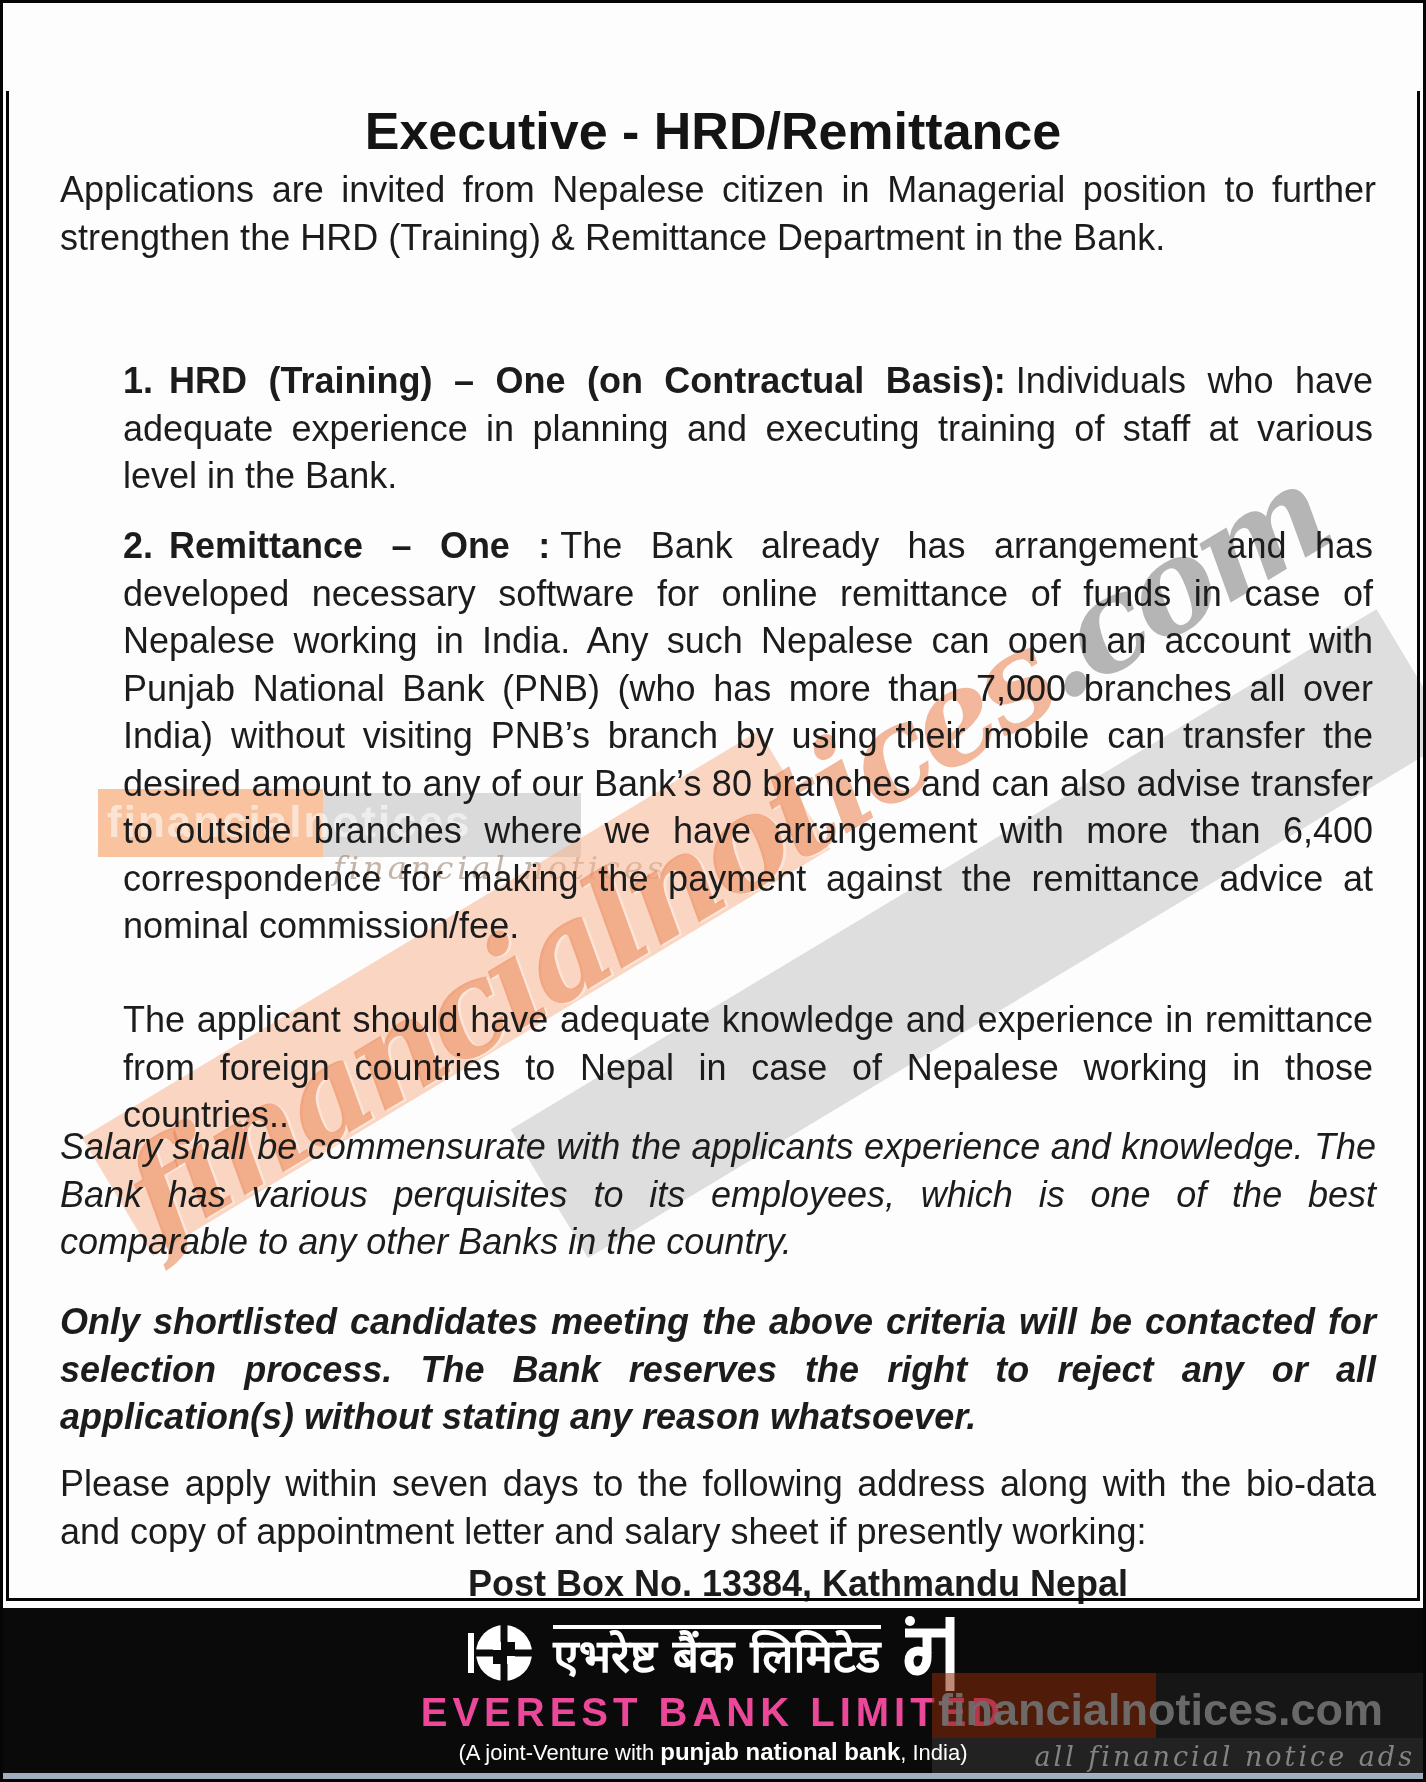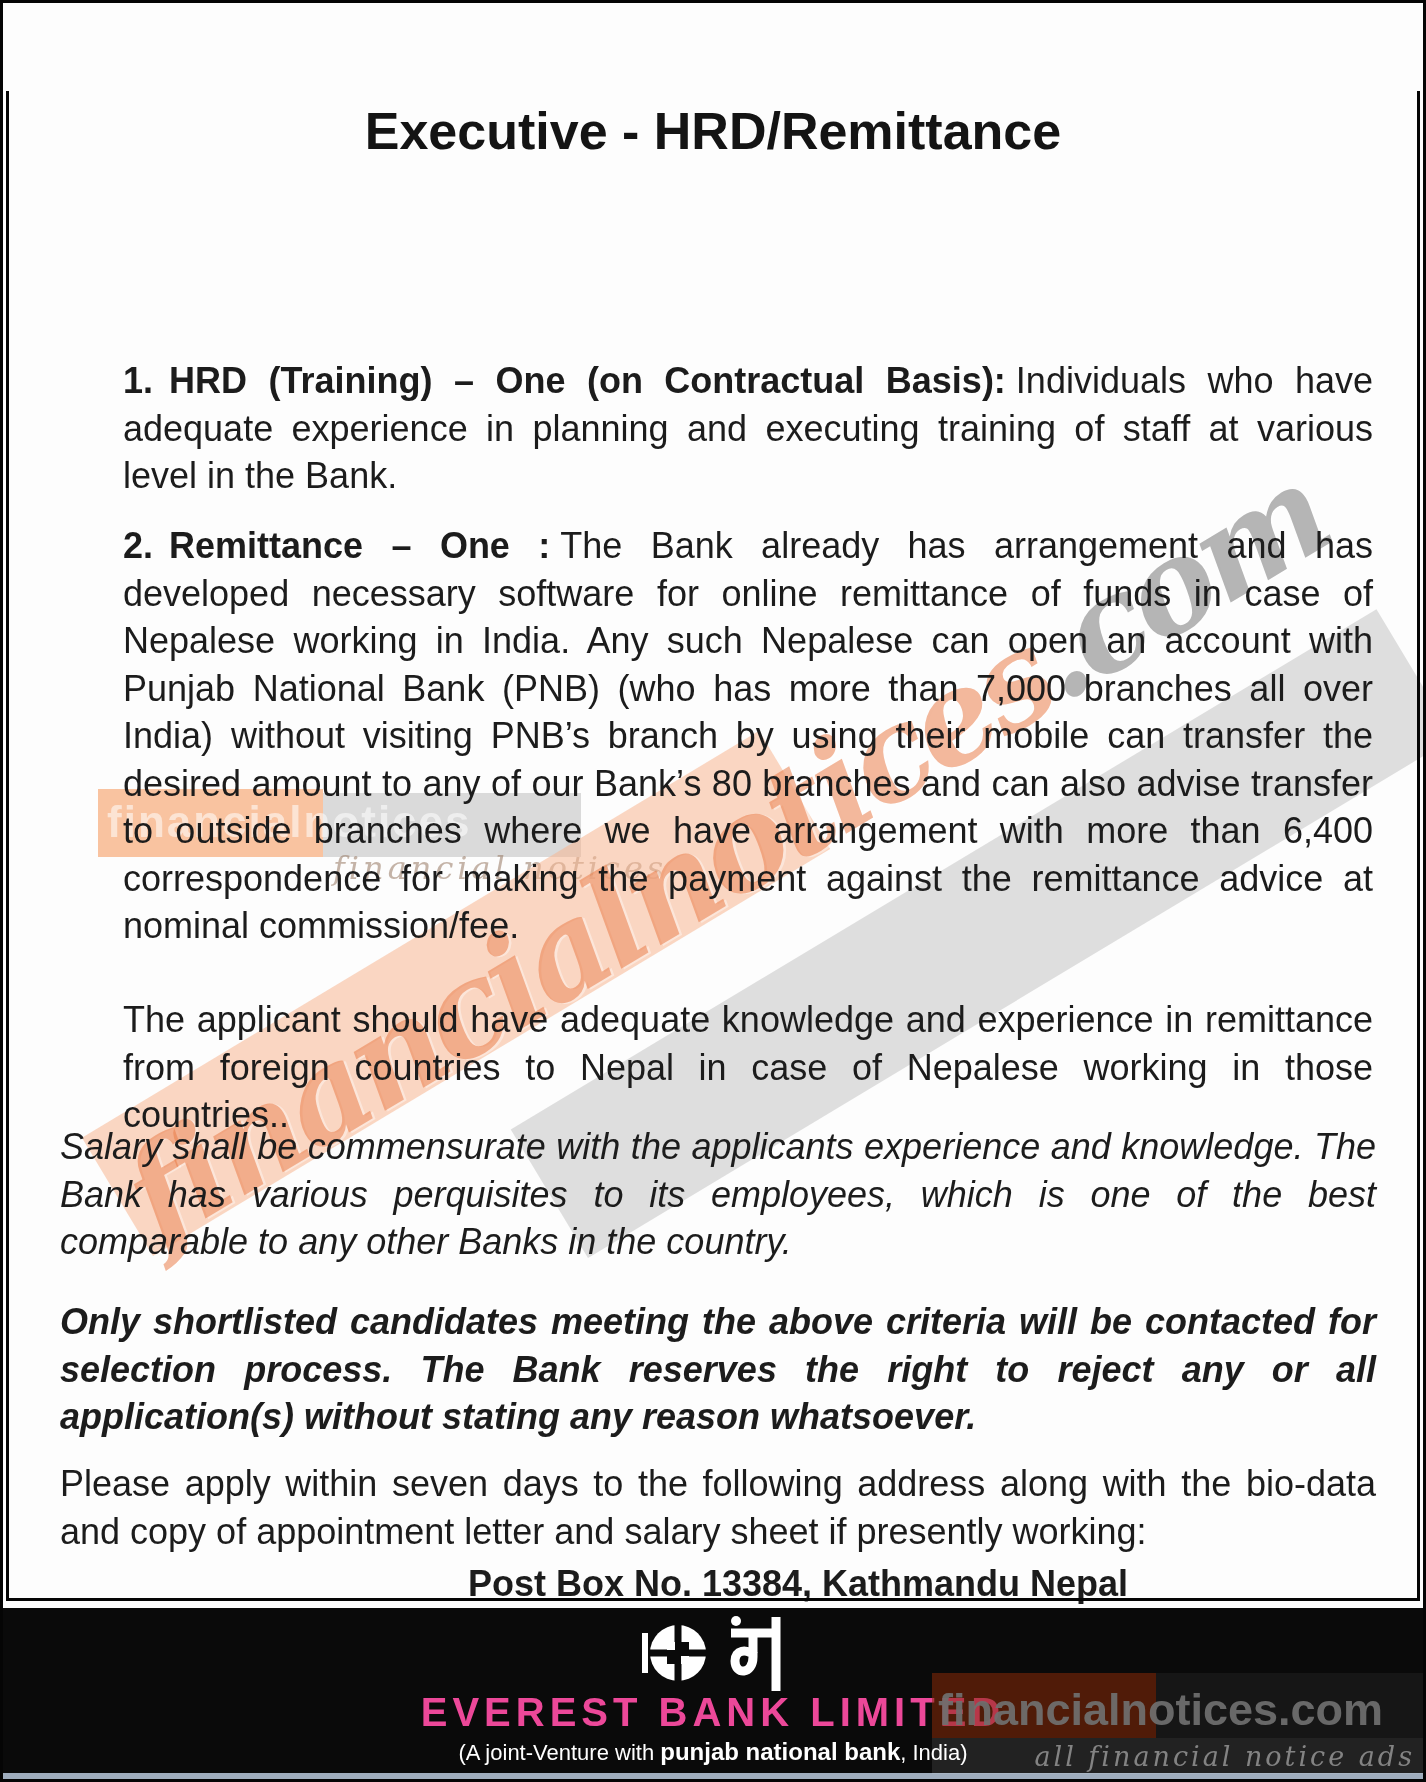--- a/index.html
+++ b/index.html
@@ -131,20 +131,21 @@
   <div class="wm wm-stripe-salmon"></div>
   <div class="wm wm-stripe-gray"></div>
   <div class="wm wm-diag-text"><span class="wm-diag-main">financialnotices</span><span class="wm-diag-suffix">.com</span></div>
 
   <div class="side-border left"></div>
   <div class="side-border right"></div>
   <div class="bottom-border"></div>
 
   <div class="doc-subtitle">Executive - HRD/Remittance</div>
 
+  <div class="para para-full p-intro">Applications are invited from Nepalese citizen in Managerial position to further strengthen the HRD (Training) &amp; Remittance Department in the Bank.</div>
 
   <div class="para para-indent p-item1"><span class="item-num">1.</span><span class="item-label">HRD (Training) – One (on Contractual Basis):</span><span>Individuals who have adequate experience in planning and executing training of staff at various level in the Bank.</span></div>
 
   <div class="para para-indent p-item2"><span class="item-num">2.</span><span class="item-label">Remittance – One :</span><span>The Bank already has arrangement and has developed necessary software for online remittance of funds in case of Nepalese working in India. Any such Nepalese can open an account with Punjab National Bank (PNB) (who has more than 7,000 branches all over India) without visiting PNB’s branch by using their mobile can transfer the desired amount to any of our Bank’s 80 branches and can also advise transfer to outside branches where we have arrangement with more than 6,400 correspondence for making the payment against the remittance advice at nominal commission/fee.</span></div>
 
   <div class="para para-indent p-applicant">The applicant should have adequate knowledge and experience in remittance from foreign countries to Nepal in case of Nepalese working in those countries..</div>
 
   <div class="para para-full p-salary">Salary shall be commensurate with the applicants experience and knowledge. The Bank has various perquisites to its employees, which is one of the best comparable to any other Banks in the country.</div>
 
   <div class="para para-full p-apply">Please apply within seven days to the following address along with the bio-data and copy of appointment letter and salary sheet if presently working:</div>
@@ -160,20 +161,21 @@
           <rect x="1" y="14" width="6" height="40" fill="#fff"></rect>
           <circle cx="37" cy="34" r="28" fill="#fff"></circle>
           <rect x="33.5" y="0" width="7" height="68" fill="#0a0a0a"></rect>
           <rect x="9" y="30.5" width="56" height="7" fill="#0a0a0a"></rect>
           <rect x="26" y="23" width="8" height="8" fill="#fff"></rect>
           <rect x="40" y="23" width="8" height="8" fill="#0a0a0a"></rect>
           <rect x="26" y="37" width="8" height="8" fill="#0a0a0a"></rect>
           <rect x="40" y="37" width="8" height="8" fill="#fff"></rect>
         </svg>
       </span>
+      <span class="bank-devanagari">एभरेष्ट बैंक लिमिटेड</span>
       <span>
         <svg class="icon-svg" width="58" height="80" viewBox="0 0 58 80">
           <g stroke="#fff" stroke-width="9" fill="none">
             <path d="M49 4 V 78"></path>
             <path d="M4 20 H 49"></path>
             <path d="M26 20 V 44 C 26 62 8 62 8 48 C 8 37 19 35 28 43"></path>
           </g>
           <circle cx="9" cy="8" r="5" fill="#fff"></circle>
         </svg>
       </span>

